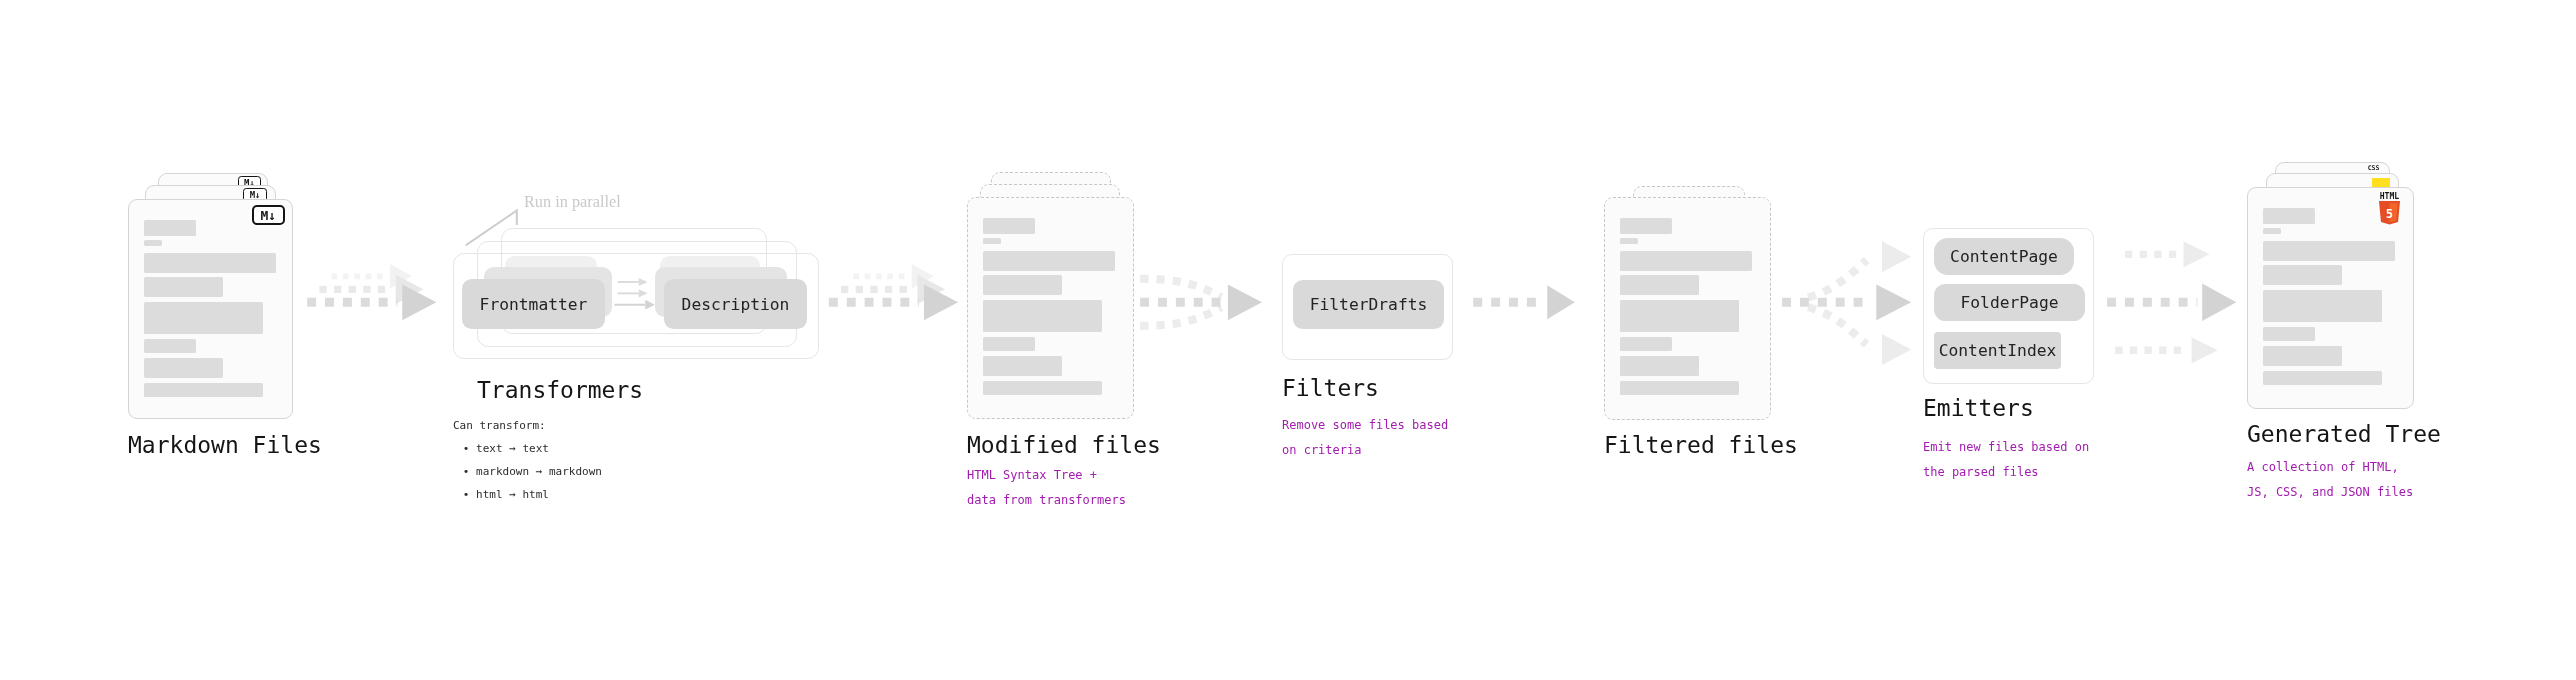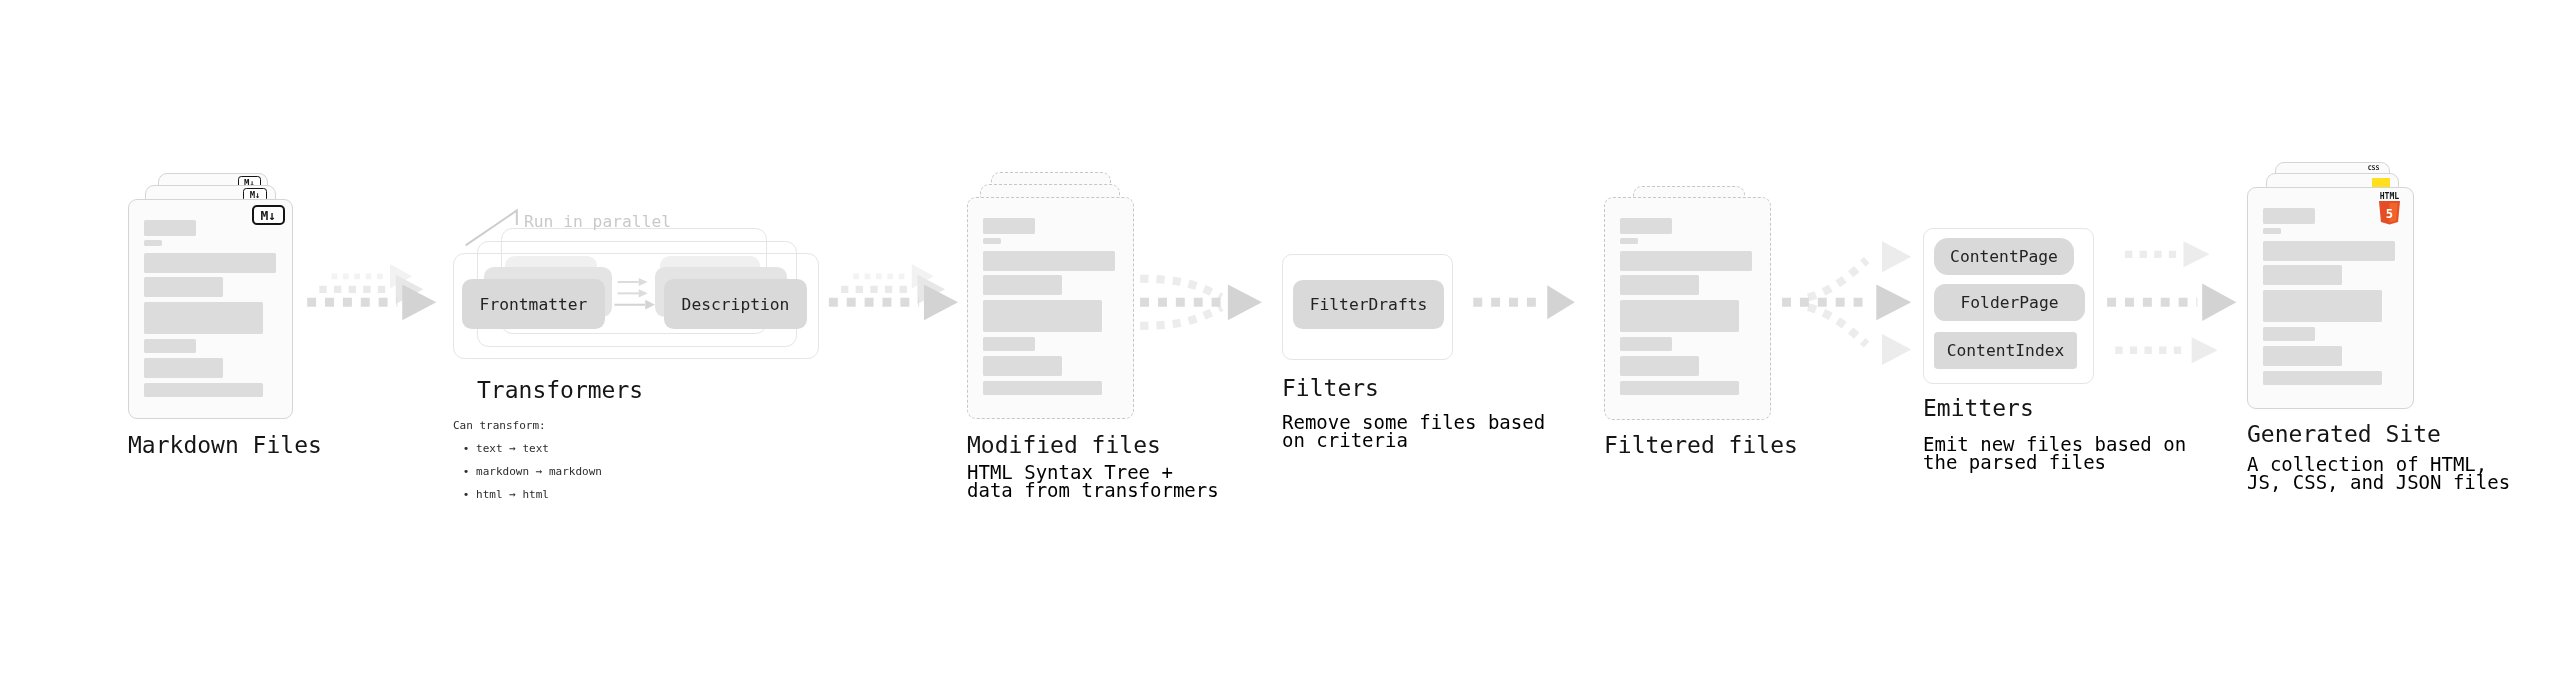--- a/index.html
+++ b/index.html
@@ -28,21 +28,21 @@
   
   .outline-box{position:absolute;border:1.6px solid #e5e5e5;border-radius:11.4px;box-sizing:border-box;background:transparent;z-index:1;}
   .outline-box.filled{background:#ffffff;}
   .graybox{position:absolute;background:var(--box-gray,#d9d9d9);border-radius:9.8px;display:flex;align-items:center;
            justify-content:center;font-size:16.3px;color:#232323;box-sizing:border-box;z-index:2;white-space:nowrap;}
   .graybox.ghost1{background:#e4e4e4;z-index:1;}
   .graybox.ghost2{background:#f0f0f0;z-index:1;}
 
   
   .stage-title{position:absolute;font-size:23px;color:#151515;white-space:nowrap;z-index:2;}
-  .stage-sub{position:absolute;font-size:19px;line-height:18px;color:#000000;white-space:pre-line;z-index:2;}
+  .stage-sub{position:absolute;font-size:12px;line-height:25px;color:#a21caf;white-space:pre-line;z-index:2;}
   .bullets{position:absolute;font-size:11px;line-height:23px;color:#2c2c2c;z-index:2;}
   .bullets .b-line{white-space:pre;}
   .bullets .b-item{white-space:pre;padding-left:9.8px;}
   .callout{position:absolute;font-size:16.3px;color:#c9c9c9;white-space:nowrap;z-index:2;}
 </style>
 </head>
 <body>
 
 <div class="canvas">
 
@@ -122,21 +122,21 @@
         <div class="bar" style="top: 53px; width: 132px; height: 19.5px;"></div>
         <div class="bar" style="top: 77px; width: 79px; height: 19.5px;"></div>
         <div class="bar" style="top: 102px; width: 119px; height: 32px;"></div>
         <div class="bar" style="top: 139px; width: 52px; height: 14px;"></div>
         <div class="bar" style="top: 158px; width: 79px; height: 19.5px;"></div>
         <div class="bar" style="top: 183px; width: 119px; height: 14px;"></div>
       </div>
   </div>
   <div class="stage-title" style="left:128px;top:432px;">Markdown Files</div>
 
-  <div class="callout" style="left:524px;top:212px;">Run in parallel</div>
+  <div class="callout" style="left:524px;top:192px;font-family:Liberation Serif, serif;">Run in parallel</div>
   <div class="outline-box" style="left:501px;top:228px;width:266px;height:106px;"></div>
   <div class="outline-box" style="left:477px;top:241px;width:320px;height:106px;"></div>
   <div class="outline-box" style="left:453px;top:253px;width:366px;height:106px;"></div>
 
   <div class="graybox ghost2" style="left:505px;top:256px;width:92px;height:50px;"></div>
   <div class="graybox ghost1" style="left:484px;top:267px;width:128px;height:50px;"></div>
   <div class="graybox" style="left:462px;top:279px;width:143px;height:50px;">Frontmatter</div>
 
   <div class="graybox ghost2" style="left:660px;top:256px;width:100px;height:50px;"></div>
   <div class="graybox ghost1" style="left:655px;top:267px;width:132px;height:50px;"></div>
@@ -185,21 +185,21 @@
         <div class="bar" style="top: 139px; width: 52px; height: 14px;"></div>
         <div class="bar" style="top: 158px; width: 79px; height: 19.5px;"></div>
         <div class="bar" style="top: 183px; width: 119px; height: 14px;"></div>
       </div>
   </div>
   <div class="stage-title" style="left:1604px;top:432px;">Filtered files</div>
 
   <div class="outline-box filled" style="left:1923px;top:228px;width:171px;height:156px;border-radius:9.8px;"></div>
   <div class="graybox" style="left:1934px;top:238px;width:140px;height:37px;border-radius:14px;">ContentPage</div>
   <div class="graybox" style="left:1934px;top:284px;width:151px;height:37px;border-radius:11.4px;">FolderPage</div>
-  <div class="graybox" style="left:1934px;top:332px;width:143px;height:37px;border-radius:4px;">ContentIndex</div>
+  <div class="graybox" style="left:1934px;top:332px;width:127px;height:37px;border-radius:4px;">ContentIndex</div>
   <div class="stage-title" style="left:1923px;top:395px;">Emitters</div>
   <div class="stage-sub" style="left:1923px;top:435px;">Emit new files based on
 the parsed files</div>
 
   <div class="filecard" style="left:2275px;top:162px;width:115px;height:228px;">
     <div class="css-badge">
       <div class="css-word">CSS</div>
       <div class="css-bar"></div>
     </div>
   </div>
@@ -219,18 +219,18 @@
         <div class="bar" style="top: 20.3px; width: 52px; height: 15.4px;"></div>
         <div class="bar" style="top: 40px; width: 18px; height: 5.7px;"></div>
         <div class="bar" style="top: 53px; width: 132px; height: 19.5px;"></div>
         <div class="bar" style="top: 77px; width: 79px; height: 19.5px;"></div>
         <div class="bar" style="top: 102px; width: 119px; height: 32px;"></div>
         <div class="bar" style="top: 139px; width: 52px; height: 14px;"></div>
         <div class="bar" style="top: 158px; width: 79px; height: 19.5px;"></div>
         <div class="bar" style="top: 183px; width: 119px; height: 14px;"></div>
       </div>
   </div>
-  <div class="stage-title" style="left:2247px;top:421px;">Generated Site</div>
+  <div class="stage-title" style="left:2247px;top:421px;">Generated Tree</div>
   <div class="stage-sub" style="left:2247px;top:455px;">A collection of HTML,
 JS, CSS, and JSON files</div>
 
 </div>
 
 
 </body></html>

